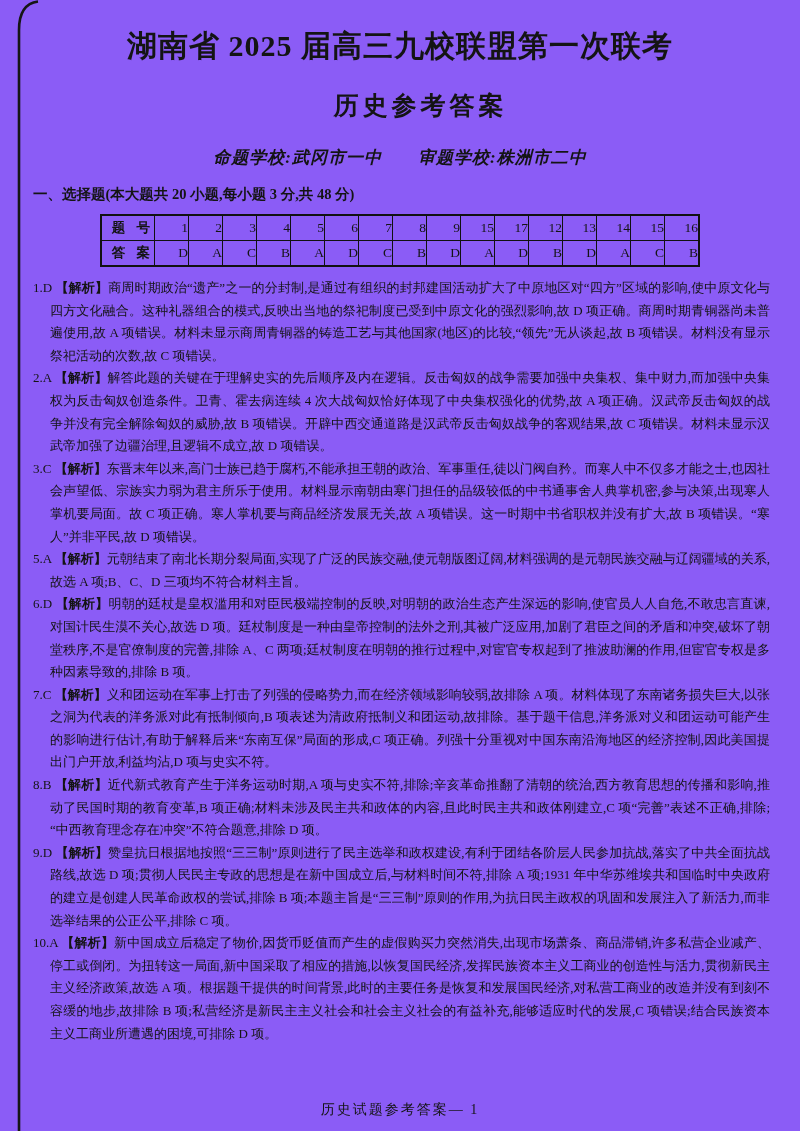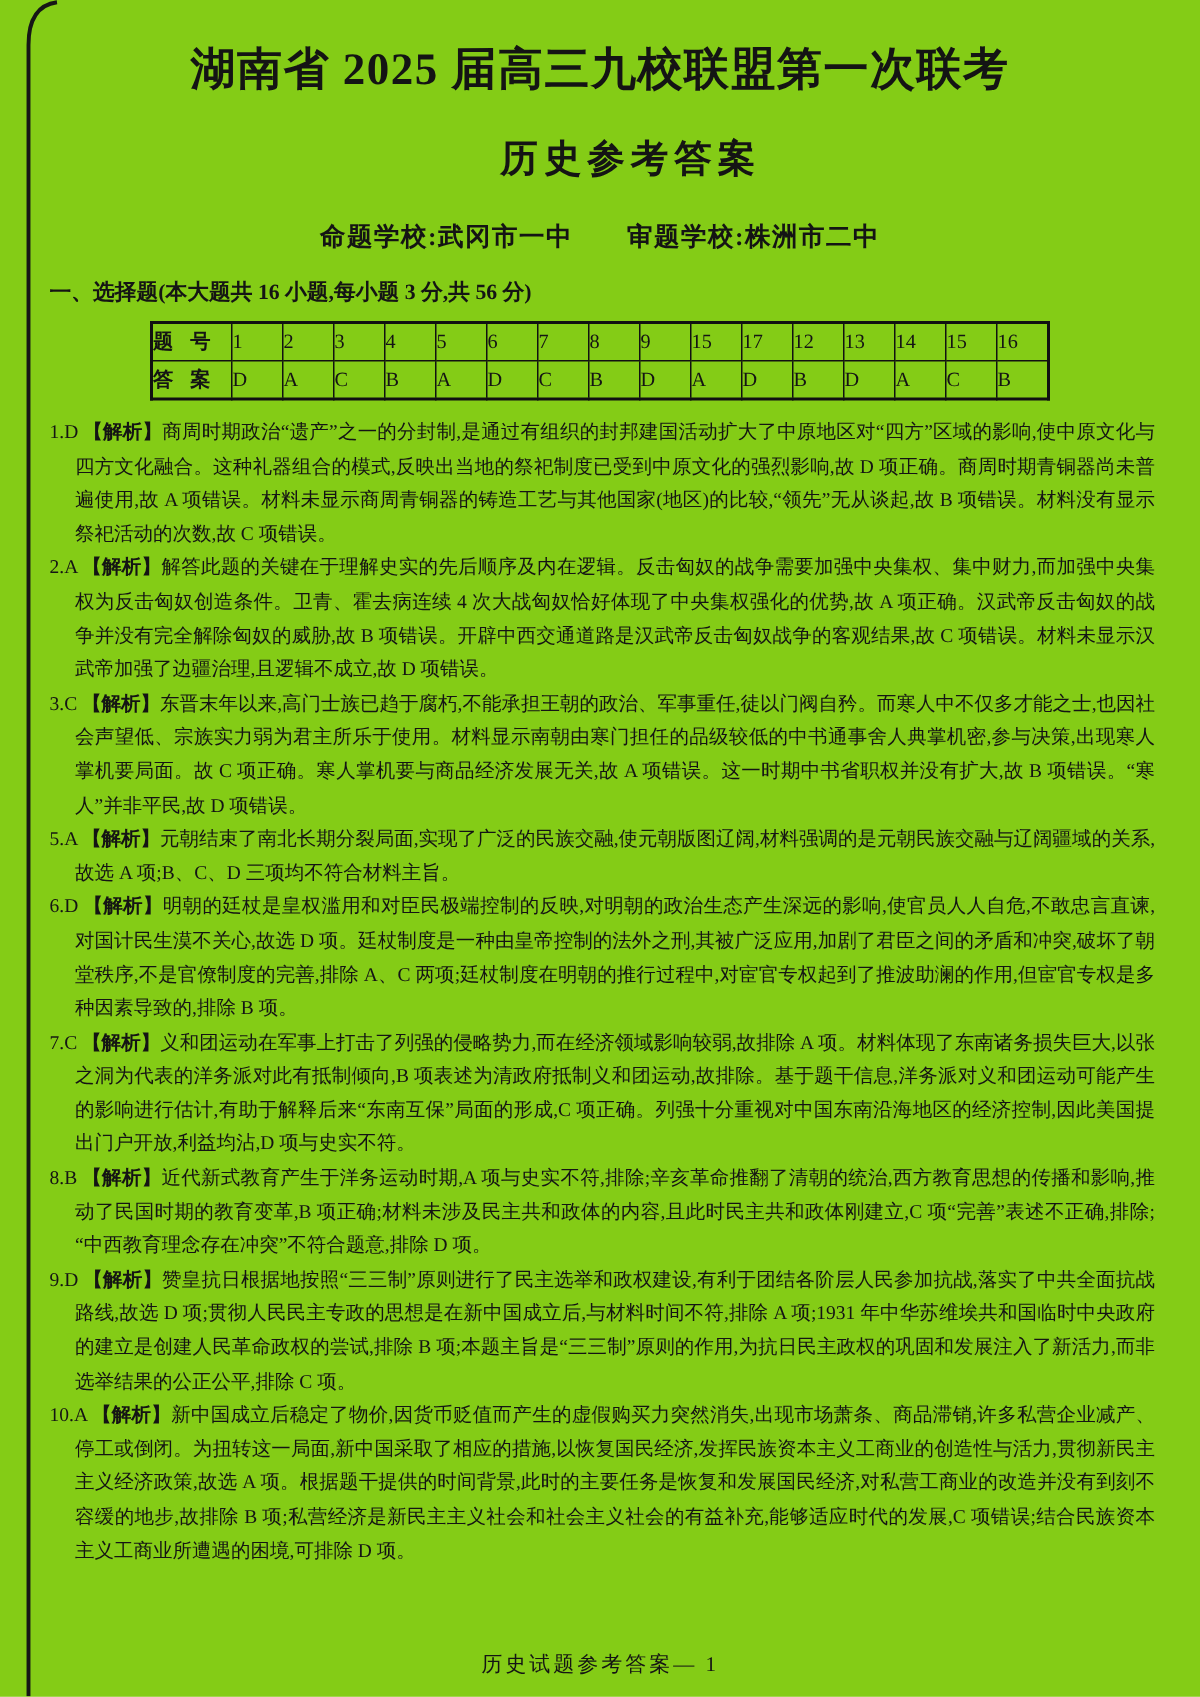--- a/index.html
+++ b/index.html
@@ -4,21 +4,21 @@
 <style>
   html,body{margin:0;padding:0;}
   body{
     width:800px;height:1131px;
     background:#f3f3f3;
     font-family:"Liberation Serif","DejaVu Serif",serif;
   }
   .page{
     position:relative;
     width:800px;height:1131px;
-    background:#84cc16;
+    background:#8b5cf6;
     color:#141414;
     overflow:hidden;
     box-sizing:border-box;
   }
   .scan-corner{position:absolute;left:0;top:0;pointer-events:none;}
   .page-title{
     margin:26px 0 0 0;
     text-align:center;
     font-size:30px;
     font-weight:bold;
@@ -32,34 +32,35 @@
     font-weight:bold;
     letter-spacing:4px;
     padding-left:41px;
   }
   .schools-line{
     margin:24px 0 0 0;
     text-align:center;
     font-size:17px;
     font-weight:bold;
     letter-spacing:1px;
+    font-style:italic;
   }
   .section-heading{
     margin:16px 30px 0 33px;
     font-size:14.5px;
     font-weight:bold;
   }
   table.answer-table{
     border-collapse:collapse;
     margin:10px auto 10px auto;
     border:2px solid #111;
   }
   table.answer-table th, table.answer-table td{
     border:1.5px solid #111;
-    text-align:left;
+    text-align:right;
     font-size:13.5px;
     font-weight:normal;
     padding:2px 0;
     height:20px;
   }
   table.answer-table th{width:52px;font-weight:bold;letter-spacing:4px;}
   table.answer-table td{width:33px;}
   .explanations{
     margin:3px 30px 0 33px;
   }
@@ -91,21 +92,21 @@
   <svg class="scan-corner" width="50" height="1131" viewBox="0 0 50 1131" aria-hidden="true">
     <path d="M38,1.5 Q19,4 19,30 L19,1131" fill="none" stroke="#161616" stroke-width="2.6"></path>
   </svg>
 
   <h1 class="page-title">湖南省 2025 届高三九校联盟第一次联考</h1>
 
   <h2 class="page-subtitle">历史参考答案</h2>
 
   <div class="schools-line">命题学校:武冈市一中　　审题学校:株洲市二中</div>
 
-  <div class="section-heading">一、选择题(本大题共 16 小题,每小题 3 分,共 56 分)</div>
+  <div class="section-heading">一、选择题(本大题共 20 小题,每小题 3 分,共 48 分)</div>
 
   <table class="answer-table">
     <tbody>
       <tr>
         <th>题 号</th>
       <td>1</td>
           <td>2</td>
           <td>3</td>
           <td>4</td>
           <td>5</td>

